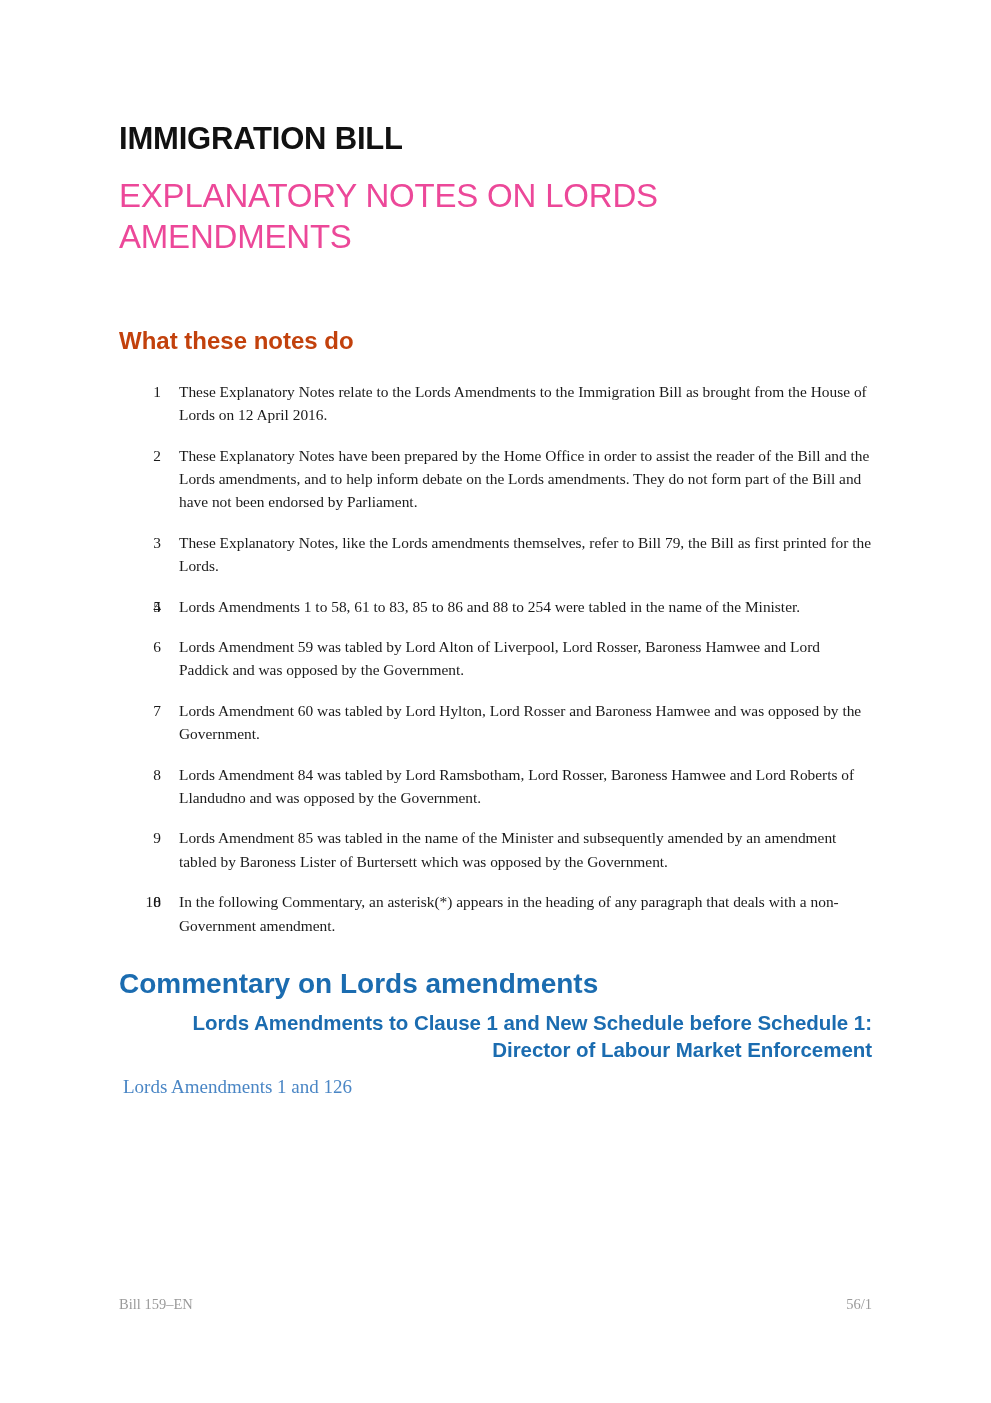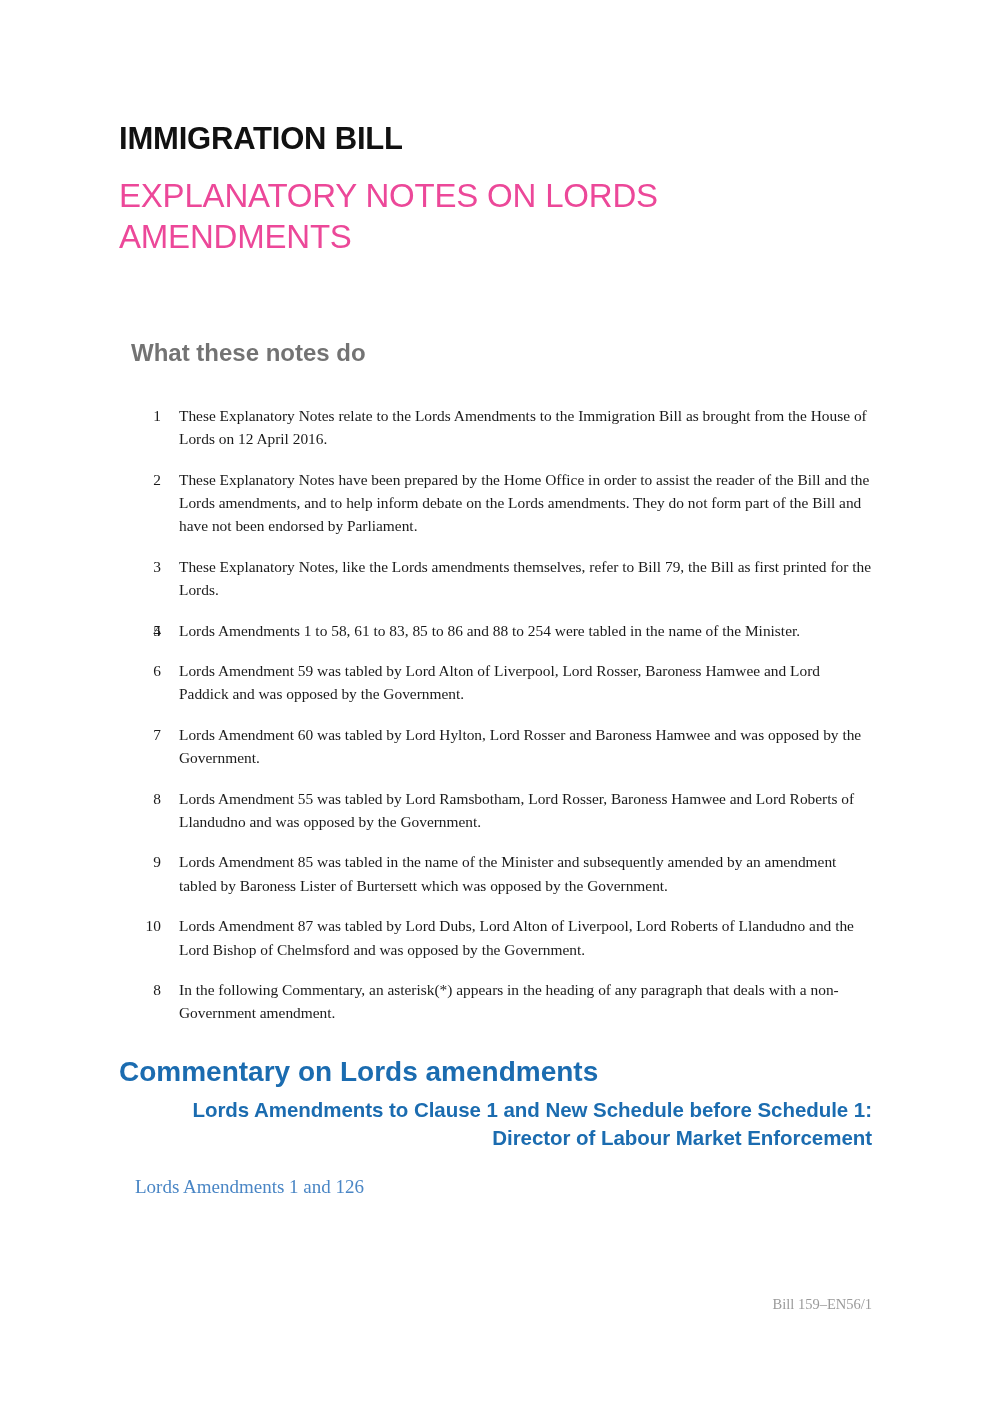--- a/index.html
+++ b/index.html
@@ -48,22 +48,22 @@
     padding-top: 21px;
     max-width: 640px;
   }
 
   
   .h-section {
     font-family: "Liberation Sans", sans-serif;
     font-weight: bold;
     font-size: 24px;
     line-height: 1.2;
-    color: #737373;
-    margin: 12px;
+    color: #c2410c;
+    margin: 0;
   }
 
   .h-section.first {
     padding-top: 70px;
   }
 
   .h-commentary {
     font-family: "Liberation Sans", sans-serif;
     font-weight: bold;
     font-size: 28px;
@@ -84,21 +84,21 @@
     letter-spacing: -0.05px;
     text-align: right;
   }
 
   .h-amendment {
     font-family: "Liberation Serif", serif;
     font-weight: normal;
     font-size: 19px;
     line-height: 1.3;
     color: #4a86c5;
-    margin: 16px;
+    margin: 4px;
     padding-top: 7px;
   }
 
   
   .para-list {
     list-style: none;
     margin: 0;
     padding: 0;
   }
 
@@ -156,21 +156,21 @@
     color: #1a1a1a;
   }
 
   
   .footer {
     position: absolute;
     left: 119px;
     top: 1296px;
     width: 753px;
     display: flex;
-    justify-content: flex-end;
+    justify-content: space-between;
     align-items: baseline;
     font-family: "Liberation Serif", serif;
     font-size: 14.5px;
     color: #9a9a9a;
   }
 </style>
 </head>
 <body>
 
 <div class="page">
@@ -213,31 +213,30 @@
         <span>Lords Amendment 59 was tabled by Lord Alton of Liverpool, Lord Rosser, Baroness Hamwee and Lord Paddick and was opposed by the Government.</span>
       </div>
 
       <div class="para">
         <span class="num">7</span>
         <span>Lords Amendment 60 was tabled by Lord Hylton, Lord Rosser and Baroness Hamwee and was opposed by the Government.</span>
       </div>
 
       <div class="para">
         <span class="num">8</span>
-        <span>Lords Amendment 55 was tabled by Lord Ramsbotham, Lord Rosser, Baroness Hamwee and Lord Roberts of Llandudno and was opposed by the Government.</span>
+        <span>Lords Amendment 84 was tabled by Lord Ramsbotham, Lord Rosser, Baroness Hamwee and Lord Roberts of Llandudno and was opposed by the Government.</span>
       </div>
 
       <div class="para">
         <span class="num">9</span>
         <span>Lords Amendment 85 was tabled in the name of the Minister and subsequently amended by an amendment tabled by Baroness Lister of  Burtersett which was opposed by the Government.</span>
       </div>
 
       <div class="para">
         <span class="num">10</span>
-        <span>Lords Amendment 87 was tabled by Lord Dubs, Lord Alton of Liverpool, Lord Roberts of Llandudno and the Lord Bishop of Chelmsford and was opposed by the Government.</span>
       </div>
 
       <div class="para">
         <span class="num">8</span>
         <span>In the following Commentary, an asterisk(*) appears in the heading of any paragraph that deals with a non-Government amendment.</span>
       </div>
 
     </div>
 
     <h3 class="h-commentary">Commentary on Lords amendments</h3>

